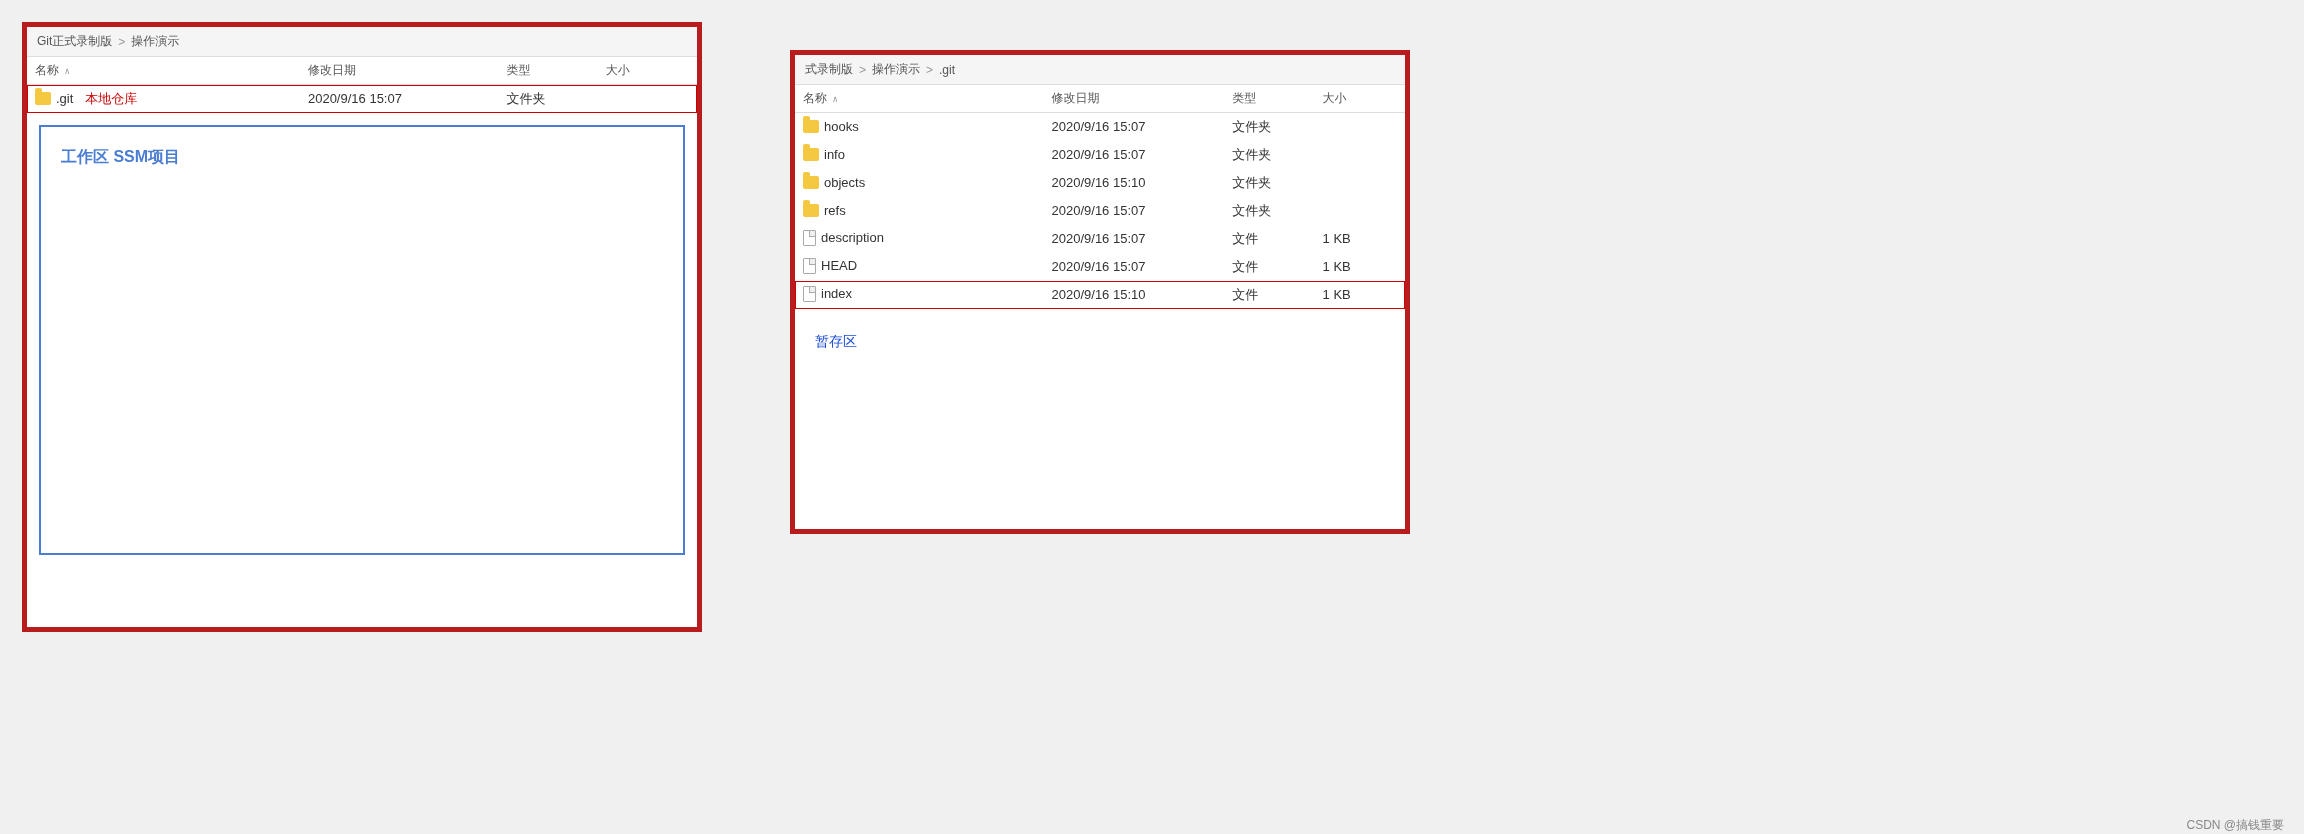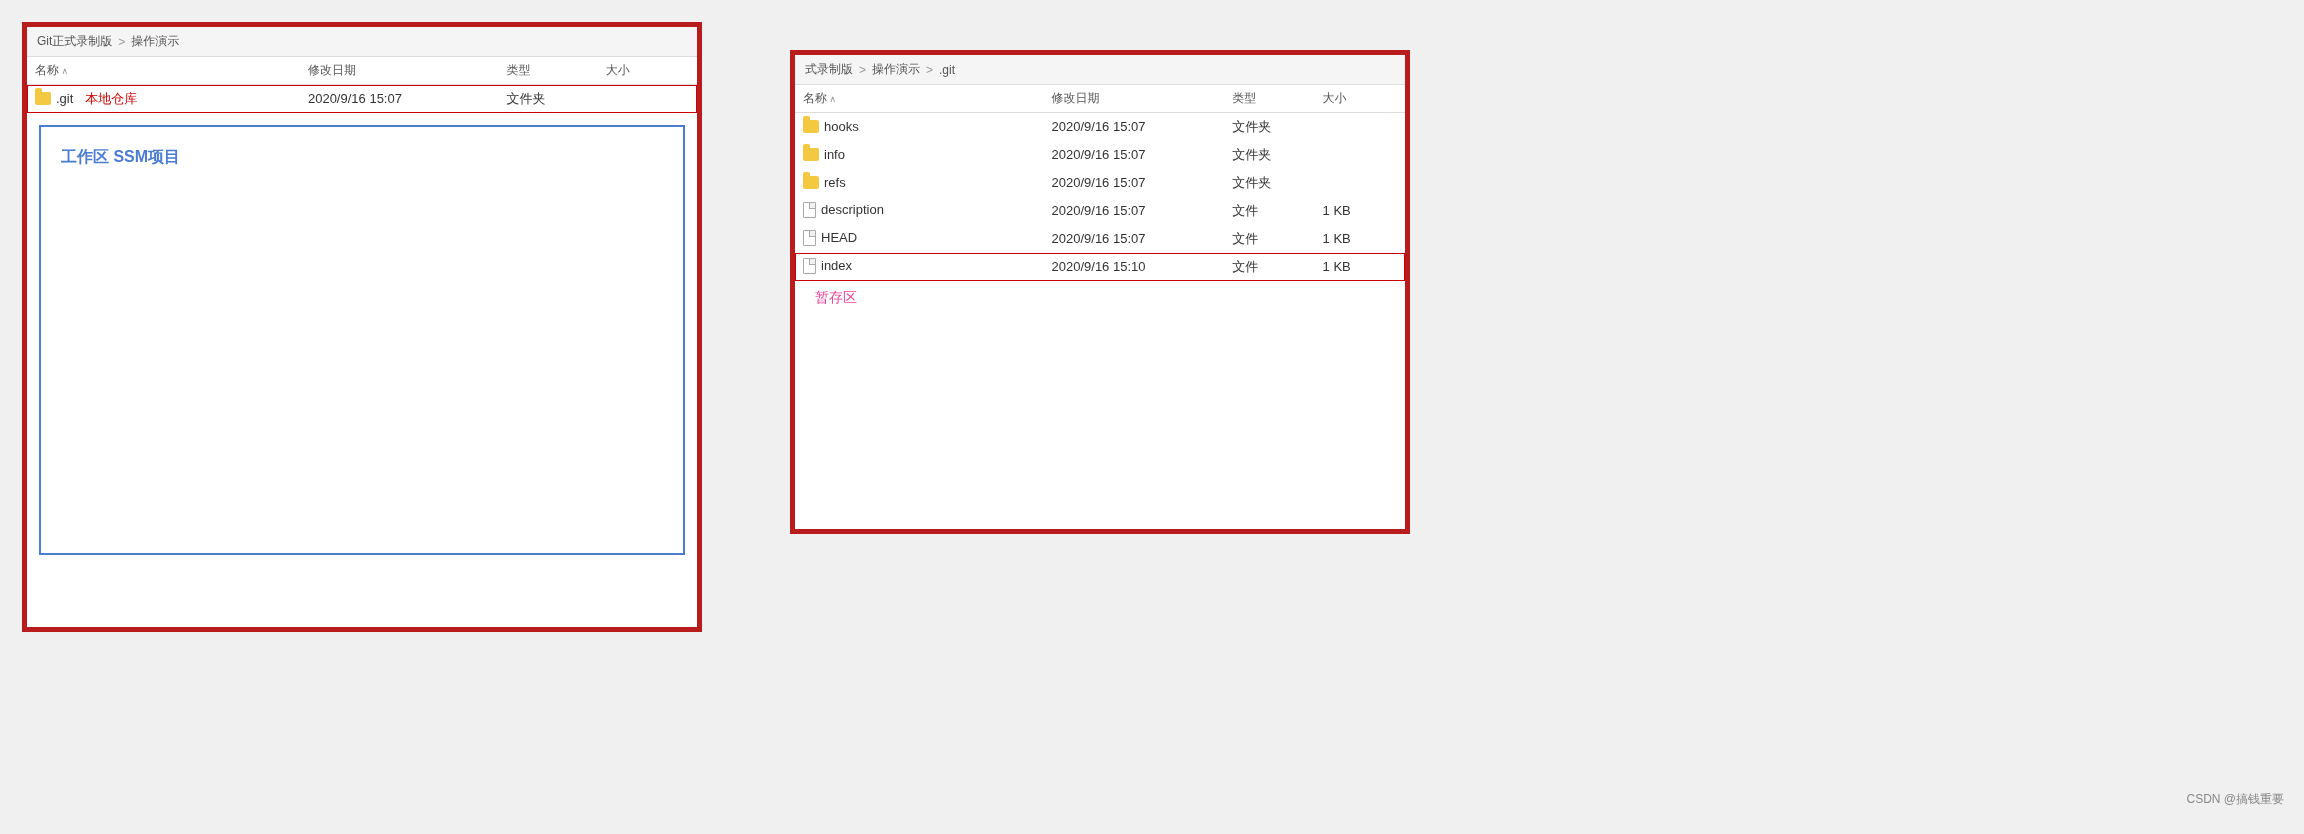--- a/index.html
+++ b/index.html
@@ -145,35 +145,35 @@
 
     
     .right-window {
       left: 790px;
       top: 50px;
       width: 620px;
       height: 484px;
     }
 
     .staging-label {
-      color: #ec4899;
+      color: #1d4ed8;
       font-size: 14px;
-      padding: 8px 20px;
+      padding: 24px 20px;
     }
 
     
     .watermark {
       position: absolute;
-      bottom: 26px;
+      bottom: 0;
       right: 20px;
       font-size: 12px;
       color: #888;
     }
 
-    .col-name { width: 220px; }
+    .col-name { width: 220px; font-family: Liberation Mono, monospace; }
     .col-date { width: 160px; }
     .col-type { width: 80px; }
     .col-size { width: 80px; }
   </style>
 </head>
 <body>
 
 <div class="window left-window">
   <div class="window-titlebar">
     <span>Git正式录制版</span>
@@ -230,20 +230,26 @@
           <td>文件夹</td>
           <td></td>
         </tr>
         <tr>
           <td><span class="folder-icon"></span>info</td>
           <td>2020/9/16 15:07</td>
           <td>文件夹</td>
           <td></td>
         </tr>
         <tr>
+          <td><span class="folder-icon"></span>objects</td>
+          <td>2020/9/16 15:10</td>
+          <td>文件夹</td>
+          <td></td>
+        </tr>
+        <tr>
           <td><span class="folder-icon"></span>refs</td>
           <td>2020/9/16 15:07</td>
           <td>文件夹</td>
           <td></td>
         </tr>
         <tr>
           <td><span class="file-icon"></span>description</td>
           <td>2020/9/16 15:07</td>
           <td>文件</td>
           <td>1 KB</td>

